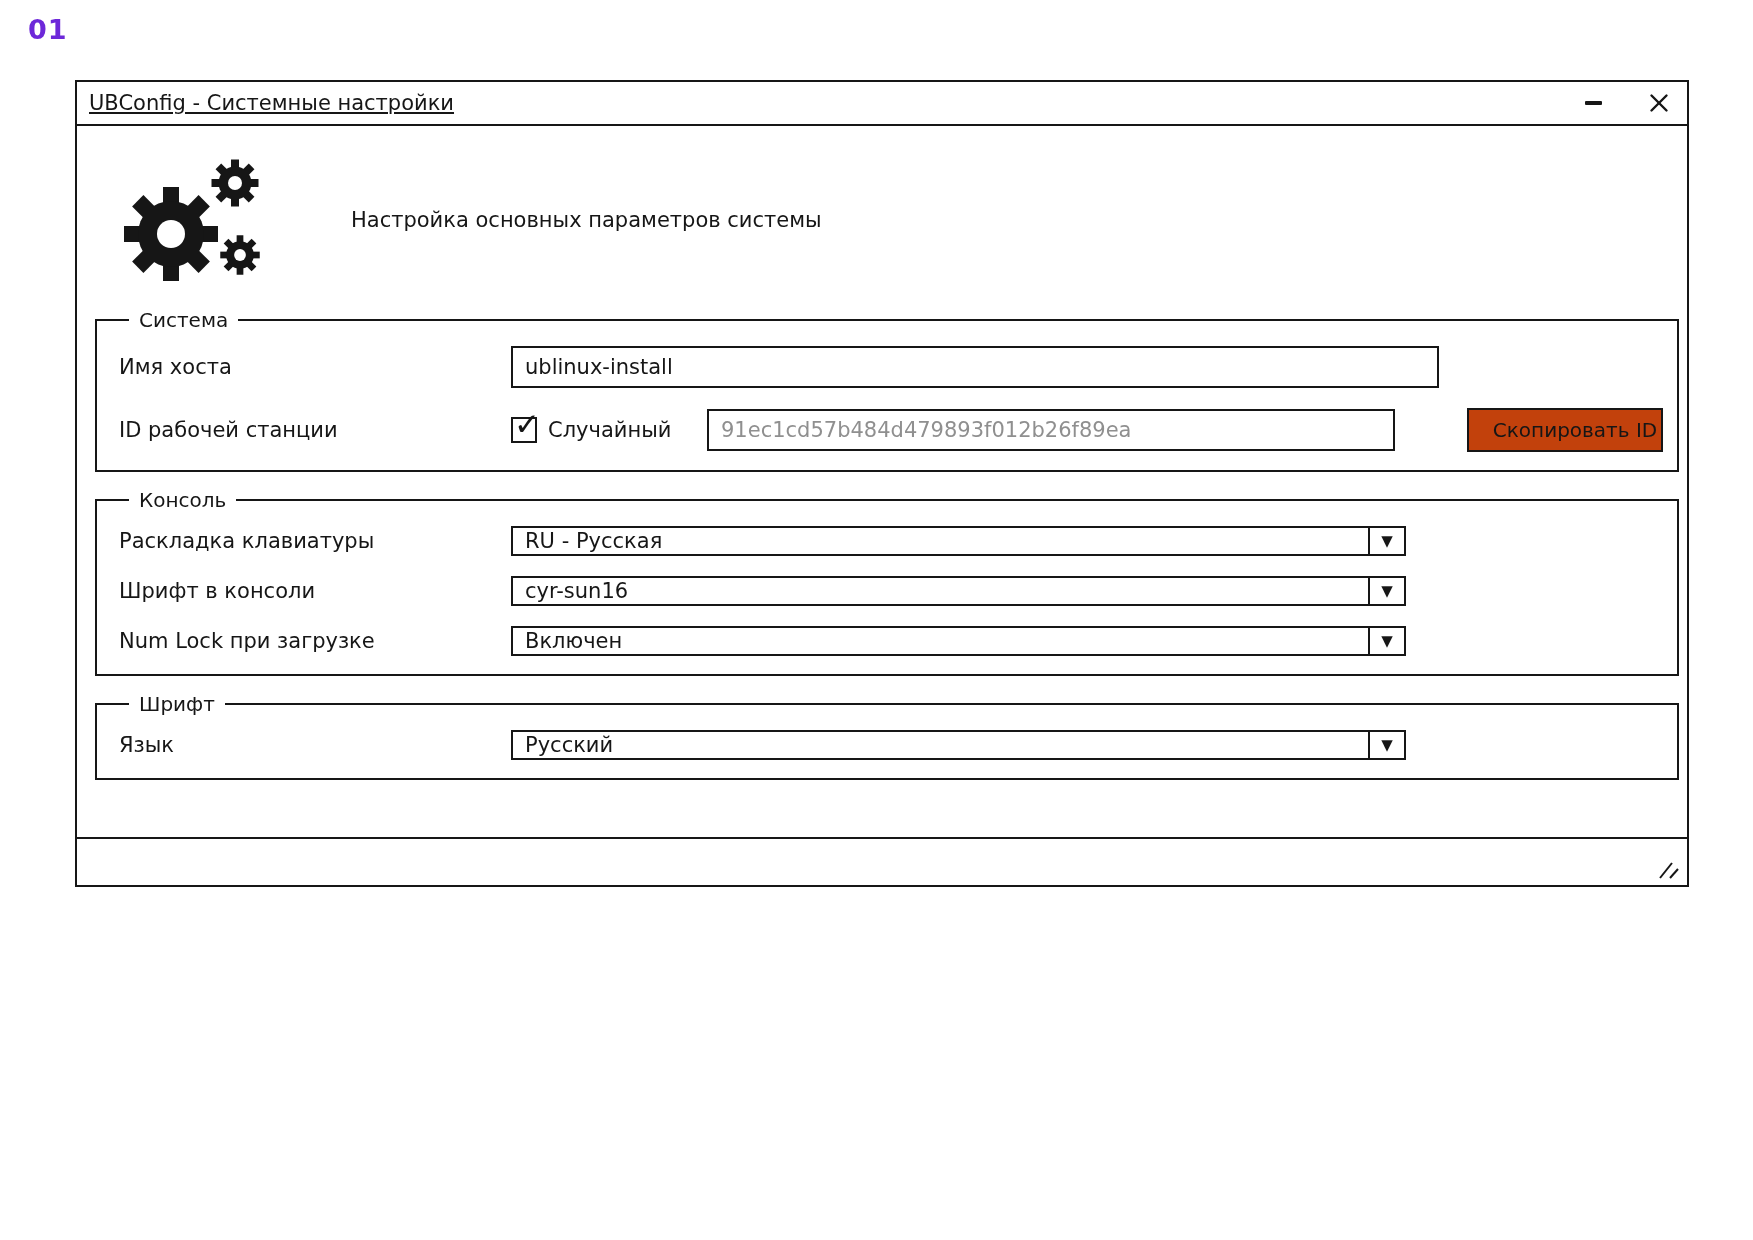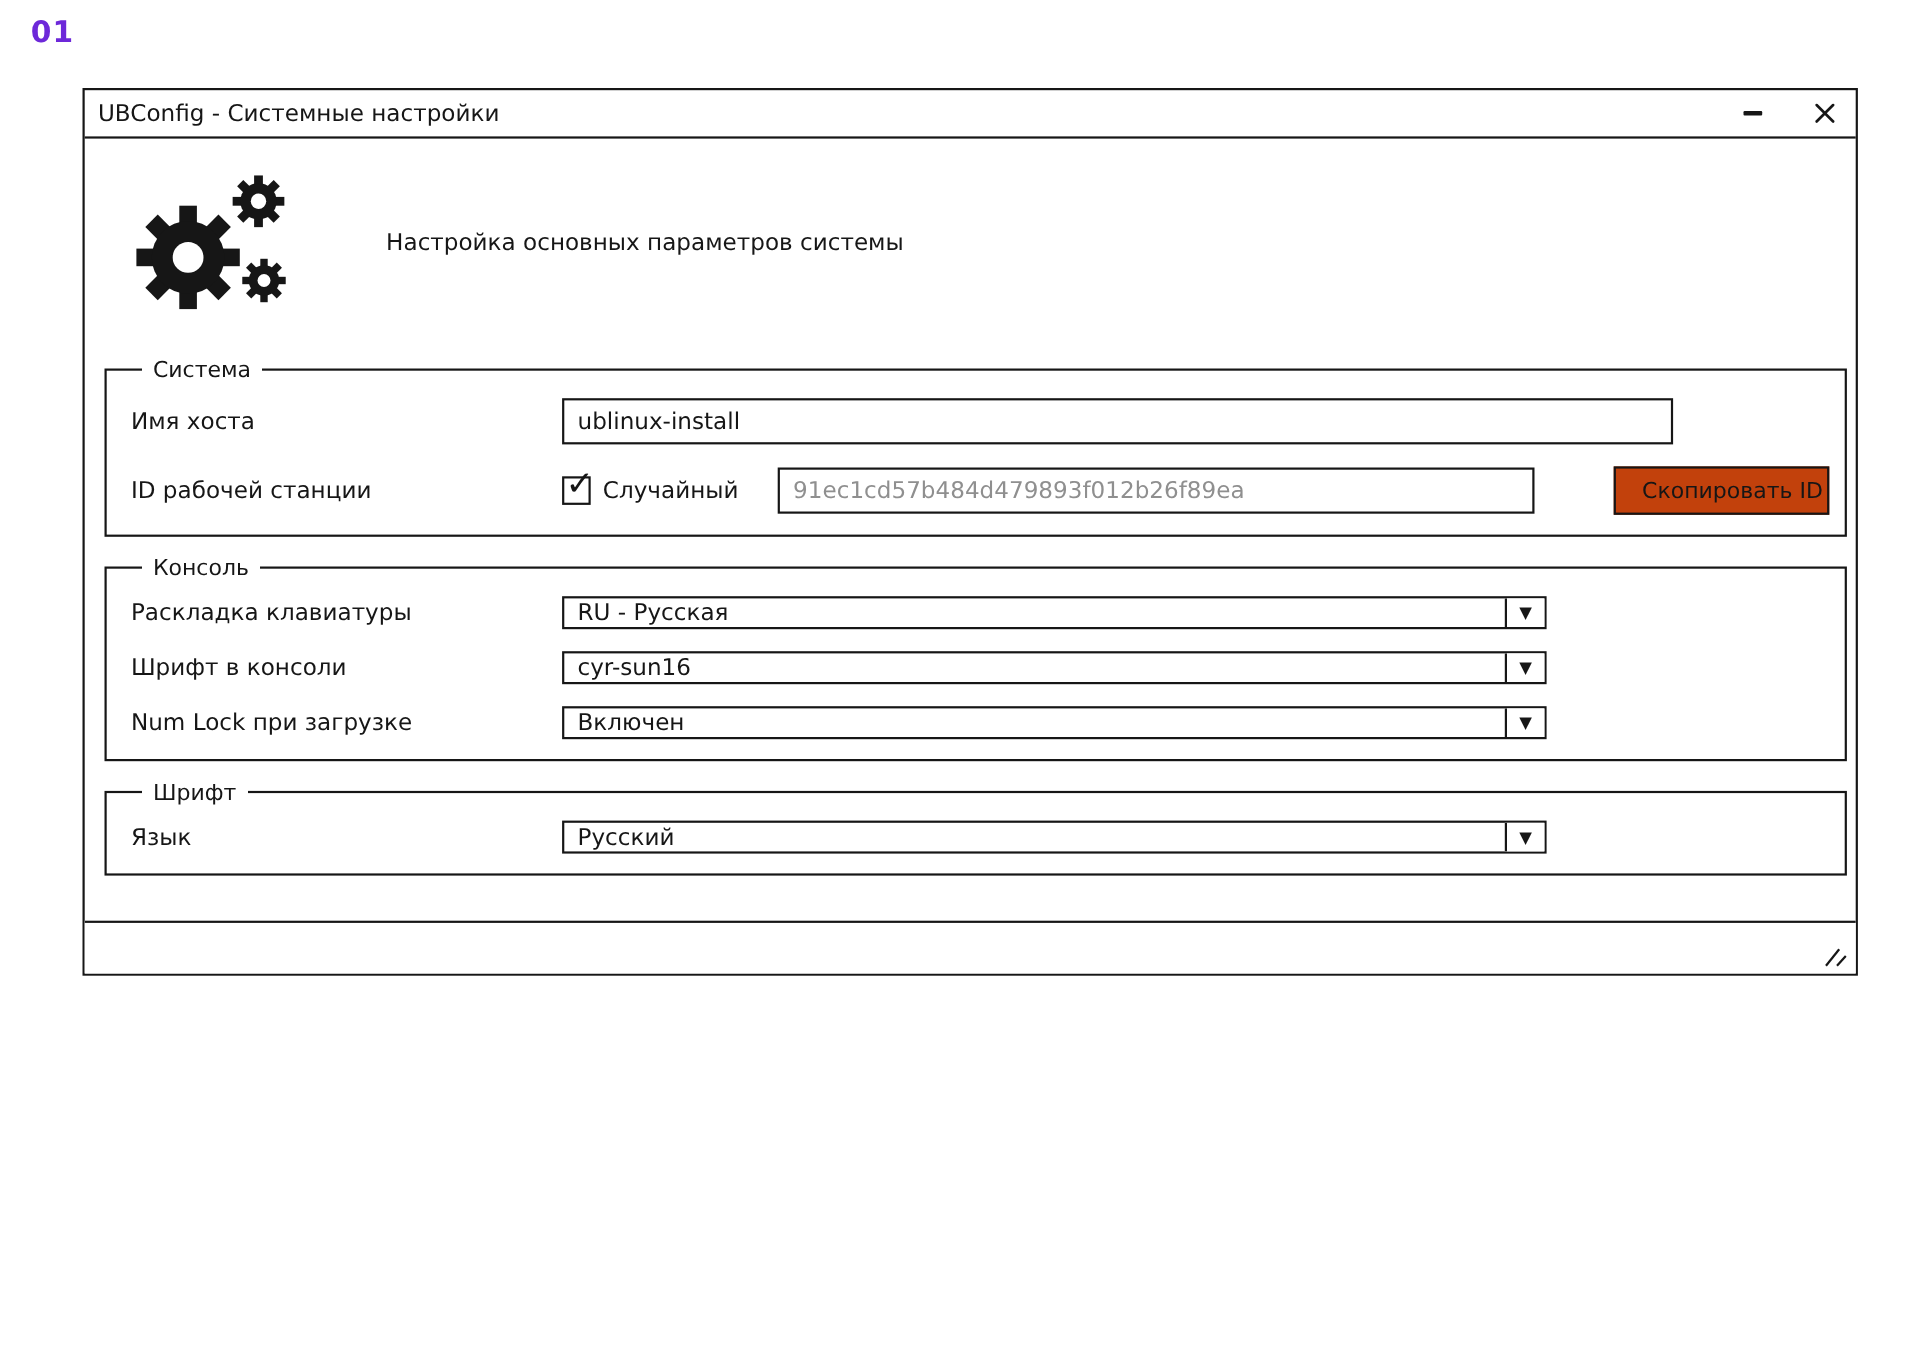--- a/index.html
+++ b/index.html
@@ -18,52 +18,52 @@
   }
 
   .window {
     position:absolute; left:75px; top:80px;
     width:1614px; height:807px;
     border:2px solid #161616; background:#ffffff;
   }
 
   .titlebar {
     height:44px; border-bottom:2px solid #161616;
-    display:flex; align-items:center; padding:0 16px 0 12px;
+    display:flex; align-items:center; padding:0 16px 0 12px;text-decoration:underline;
   }
   .window-title { font-size:21px; }
   .tb-spacer { flex:1 1 auto; }
   .min-btn { width:24px; height:24px; margin-right:42px; display:flex; align-items:center; justify-content:center; cursor:pointer; }
   .min-glyph { width:17px; height:4px; background:#161616; border-radius:1px; }
   .close-btn { width:24px; height:24px; display:flex; align-items:center; justify-content:center; cursor:pointer; background:none; border:none; }
 
   .window-body { padding:0 8px 0 18px; }
 
   .header-row { display:flex; align-items:center; margin:26px 0 0 26px; height:136px; }
   .subtitle { margin-left:80px; font-size:21px; }
 
   fieldset.group {
     border:2px solid #161616;
     margin-top:16px;
     padding:14px 14px 18px 22px;
     background:#ffffff;
   }
-  fieldset.group.first { margin-top:36px; }
+  fieldset.group.first { margin-top:20px; }
   legend { font-size:20px; padding:0 10px; margin-left:10px; }
 
   .row { display:flex; align-items:center; }
   .row + .row { margin-top:20px; }
   .field-label { flex:0 0 392px; font-size:21px; }
 
   .text-input {
     height:42px; border:2px solid #161616; background:#fff;
     font-family:"DejaVu Sans","Liberation Sans",sans-serif;
     font-size:21px; padding:0 12px; color:#161616; outline:none;
   }
-  .hostname-input { width:1010px; }
+  .hostname-input { width:928px; }
 
   .checkbox-group { flex:0 0 196px; display:flex; align-items:center; cursor:pointer; }
   .checkbox { width:26px; height:26px; border:2px solid #161616; position:relative; margin-right:11px; flex:none; background:#fff; }
   .checkbox .check {
     position:absolute; left:1px; top:-10px;
     font-size:31px; line-height:31px; font-weight:700; color:#161616;
   }
   .checkbox-label { font-size:21px; }
 
   .id-input { width:688px; color:#8f8f8f; }

